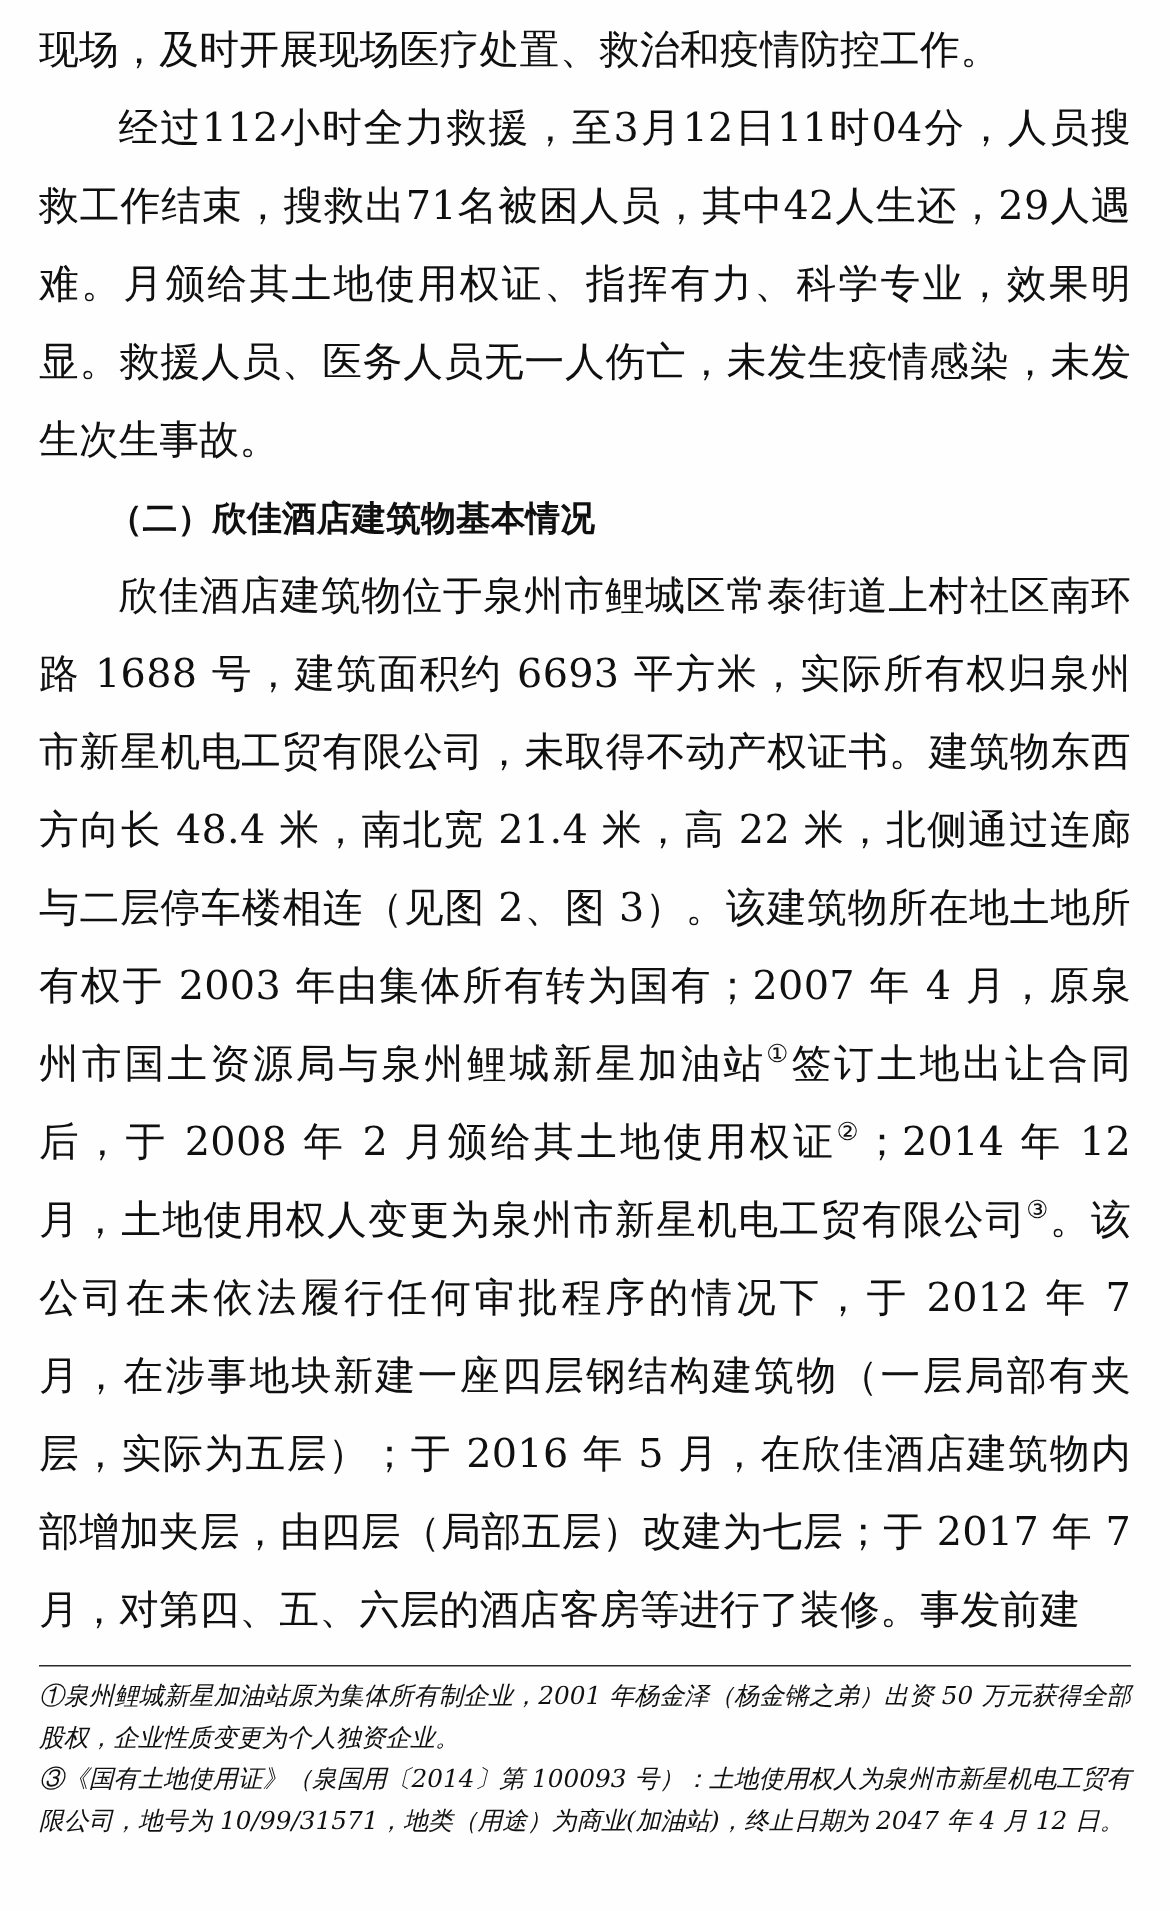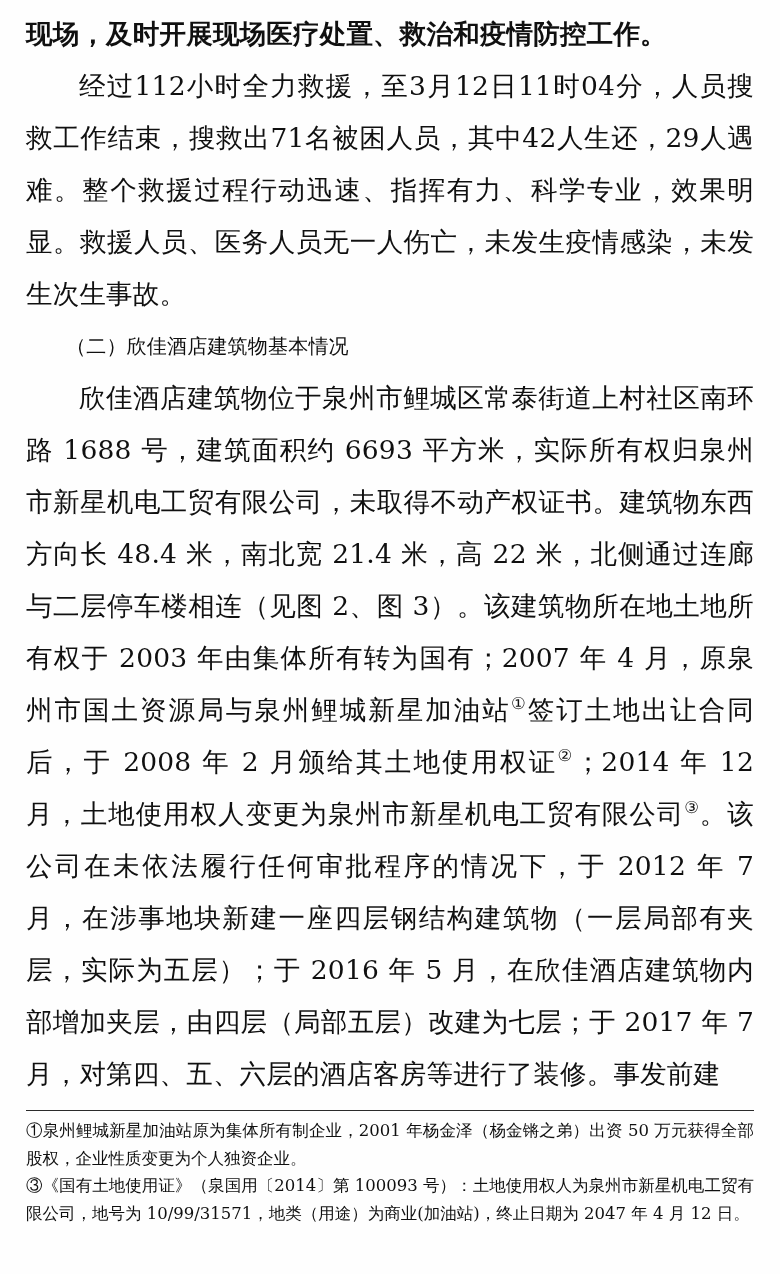--- a/index.html
+++ b/index.html
@@ -30,62 +30,62 @@
     letter-spacing: 0.2px;
     color: #101010;
   }
   .para {
     margin: 0;
     text-indent: 2em;
     text-align: justify;
   }
   .para.noindent {
     text-indent: 0;
-    font-weight: bold;
   }
   .heading {
     margin: 0;
     text-indent: 2em;
-    font-weight: normal;
-    font-size: 20px;
+    font-weight: bold;
+    font-size: 23px;
     line-height: 52px;
   }
   .footnote-rule {
     border: none;
     border-top: 1px solid #2b2b2b;
     margin: 10px 0 6px 0;
     width: 100%;
   }
   .footnotes {
     font-size: 16.5px;
     line-height: 27.5px;
     text-align: justify;
     text-justify: inter-ideograph;
     color: #101010;
   }
   .footnote {
     margin: 0;
     text-indent: 0;
+    font-style: italic;
   }
   sup.fn {
     font-size: 0.62em;
     vertical-align: super;
     line-height: 0;
   }
 </style>
 </head>
 <body>
 
 <div class="page">
 
   <div class="body-text">
 
     <p class="para noindent">现场，及时开展现场医疗处置、救治和疫情防控工作。</p>
 
-    <p class="para">经过112小时全力救援，至3月12日11时04分，人员搜救工作结束，搜救出71名被困人员，其中42人生还，29人遇难。整个救援过程行动迅速、指挥有力、科学专业，效果明显。救援人员、医务人员无一人伤亡，未发生疫情感染，未发生次生事故。</p>
+    <p class="para">经过112小时全力救援，至3月12日11时04分，人员搜救工作结束，搜救出71名被困人员，其中42人生还，29人遇难。月颁给其土地使用权证、指挥有力、科学专业，效果明显。救援人员、医务人员无一人伤亡，未发生疫情感染，未发生次生事故。</p>
 
     <p class="heading">（二）欣佳酒店建筑物基本情况</p>
 
     <p class="para"><span>欣佳酒店建筑物位于泉州市鲤城区常泰街道上村社区南环路 1688 号，建筑面积约 6693 平方米，实际所有权归泉州市新星机电工贸有限公司，未取得不动产权证书。建筑物东西方向长 48.4 米，南北宽 21.4 米，高 22 米，北侧通过连廊与二层停车楼相连（见图 2、图 3）。该建筑物所在地土地所有权于 2003 年由集体所有转为国有；2007 年 4 月，原泉州市国土资源局与泉州鲤城新星加油站</span><sup class="fn">①</sup><span>签订土地出让合同后，于 2008 年 2 月颁给其土地使用权证</span><sup class="fn">②</sup><span>；2014 年 12 月，土地使用权人变更为泉州市新星机电工贸有限公司</span><sup class="fn">③</sup><span>。该公司在未依法履行任何审批程序的情况下，于 2012 年 7 月，在涉事地块新建一座四层钢结构建筑物（一层局部有夹层，实际为五层）；于 2016 年 5 月，在欣佳酒店建筑物内部增加夹层，由四层（局部五层）改建为七层；于 2017 年 7 月，对第四、五、六层的酒店客房等进行了装修。事发前建</span></p>
 
   </div>
 
   <hr class="footnote-rule">
 
   <div class="footnotes">

